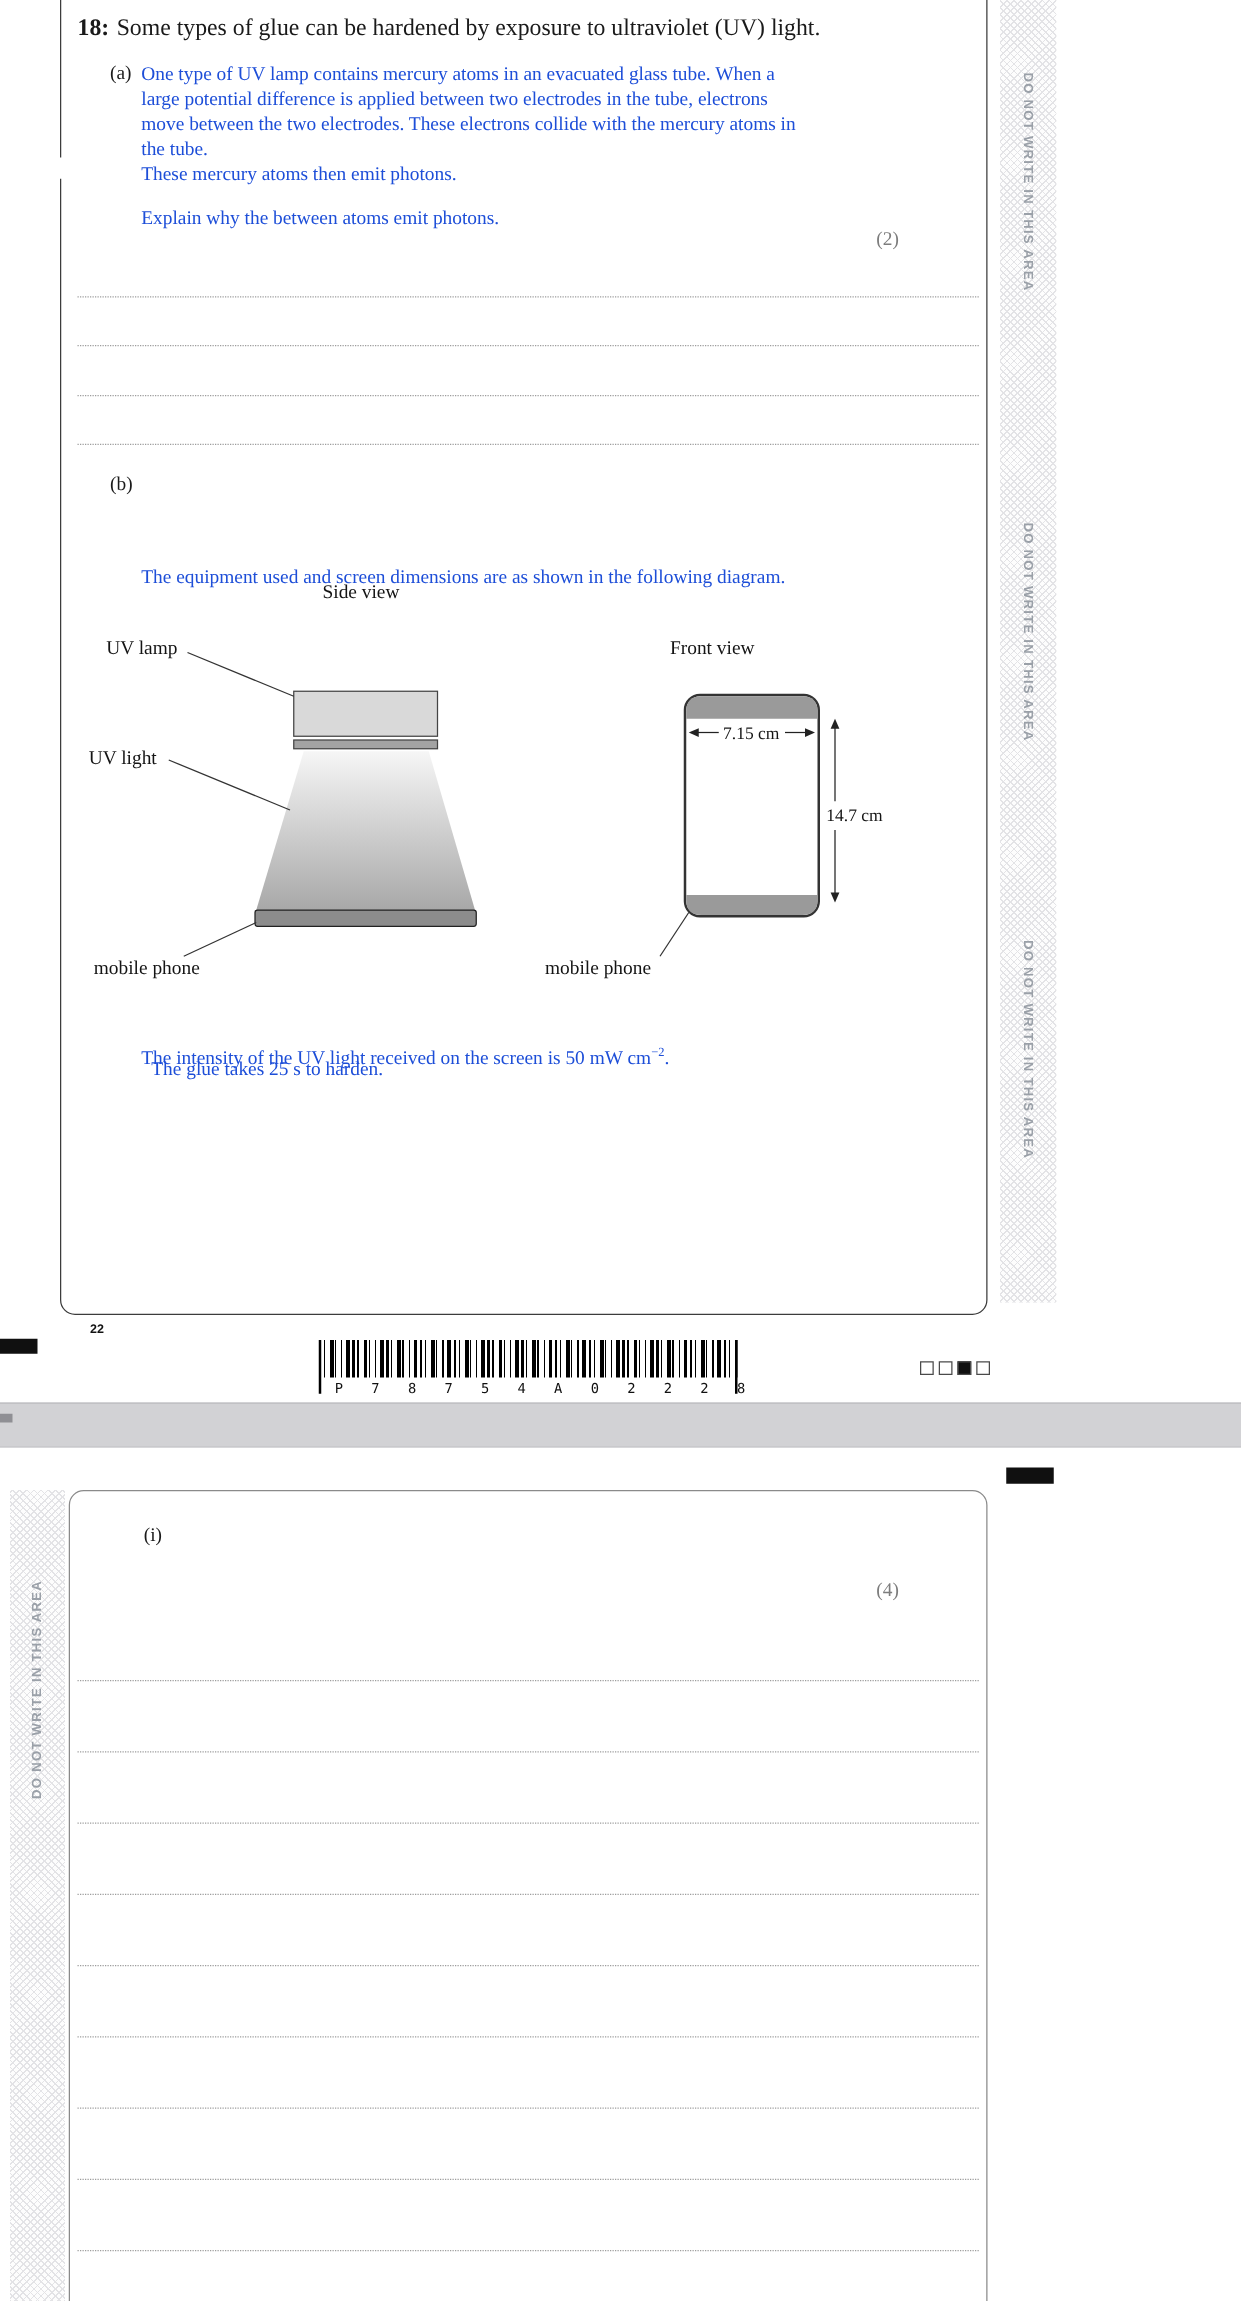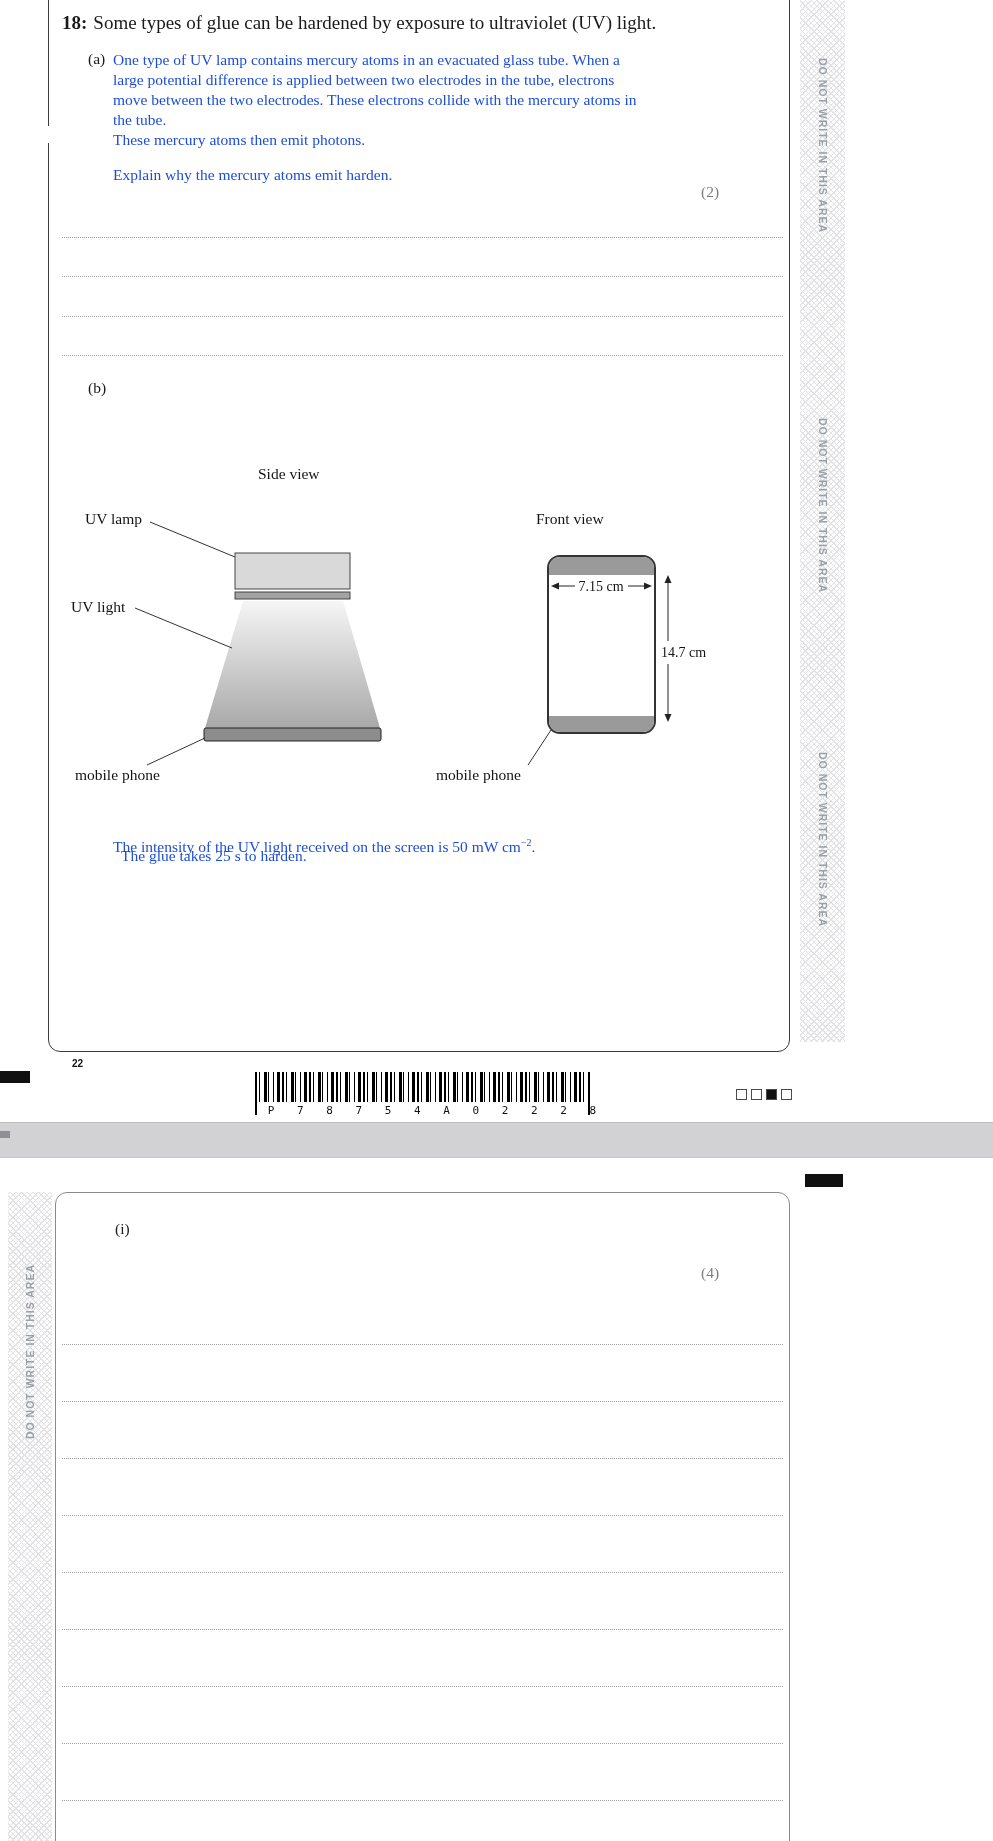--- a/index.html
+++ b/index.html
@@ -77,30 +77,31 @@
   <div class="abs q-line" style="left:62px; top:12px;">
     <span class="q-num">18:</span><span>Some types of glue can be hardened by exposure to ultraviolet (UV) light.</span>
   </div>
 
   <div class="abs part-label" style="left:88px; top:50px;">(a)</div>
   <div class="abs body-text" style="left:113px; top:50px;">One type of UV lamp contains mercury atoms in an evacuated glass tube. When a
 large potential difference is applied between two electrodes in the tube, electrons
 move between the two electrodes. These electrons collide with the mercury atoms in
 the tube.
 These mercury atoms then emit photons.</div>
-  <div class="abs body-text" style="left:113px; top:165px;">Explain why the mercury atoms emit harden.</div>
+  <div class="abs body-text" style="left:113px; top:165px;">Explain why the between atoms emit photons.</div>
   <div class="abs marks" style="left:701px; top:183px;">(2)</div>
   <div class="answer-lines lines-a" style="top:198px;">
       <div class="answer-line"></div>
       <div class="answer-line"></div>
       <div class="answer-line"></div>
       <div class="answer-line"></div>
     </div>
 
   <div class="abs part-label" style="left:88px; top:379px;">(b)</div>
+  <div class="abs body-text" style="left:113px; top:452px;">The equipment used and screen dimensions are as shown in the following diagram.</div>
 
   <div class="abs diagram-label" style="left:258px; top:465px;">Side view</div>
   <div class="abs diagram-label" style="left:536px; top:489px;margin-top:21px;">Front view</div>
   <div class="abs diagram-label" style="left:85px; top:510px;">UV lamp</div>
   <div class="abs diagram-label" style="left:71px; top:598px;">UV light</div>
   <div class="abs diagram-label" style="left:75px; top:766px;">mobile phone</div>
   <div class="abs diagram-label" style="left:436px; top:766px;">mobile phone</div>
 
   <svg class="abs" style="left:60px; top:480px;" width="740" height="320" viewBox="0 0 740 320">
     <defs>

